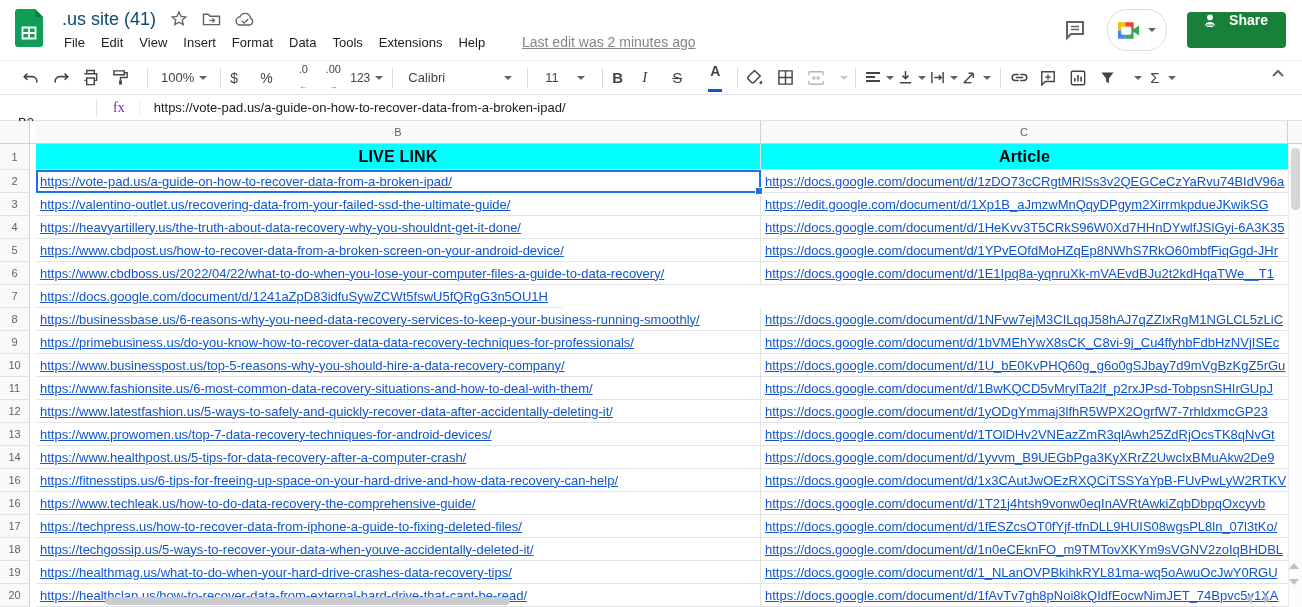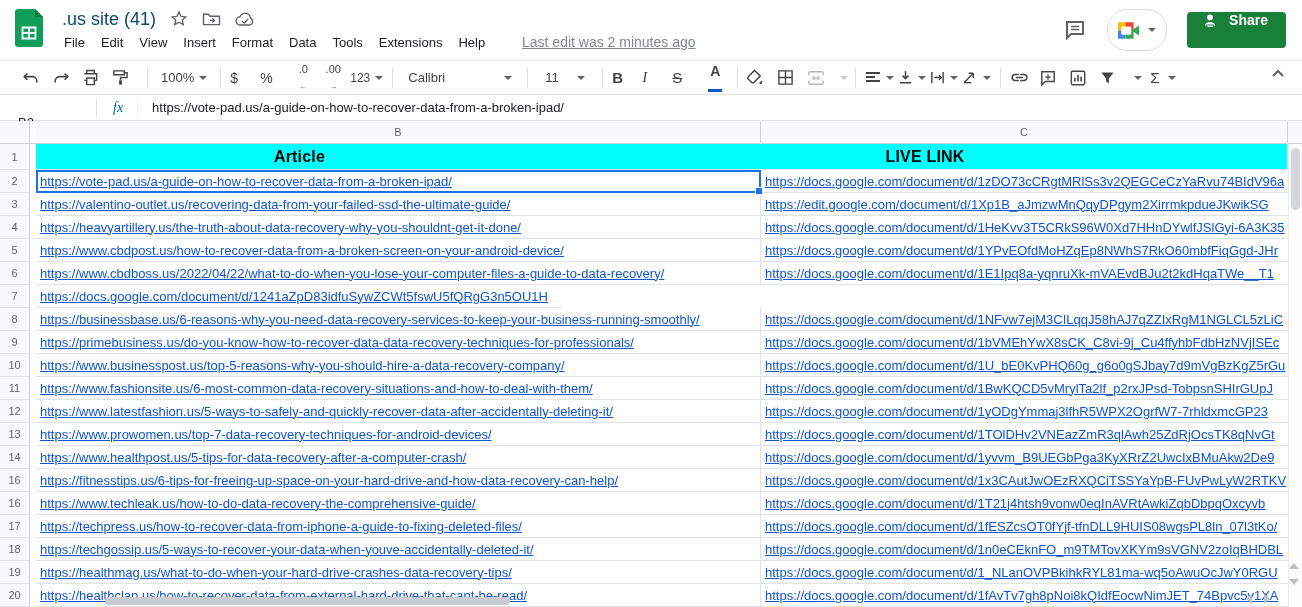--- a/index.html
+++ b/index.html
@@ -32,21 +32,21 @@
   .tb.tcolor{flex-direction:column;line-height:11px;font-size:14px;font-weight:bold;padding-top:3px;}
   .tcolor-bar{width:14px;height:3px;background:#1155cc;margin-top:1px;}
   .dec{flex-direction:column;font-size:11px;line-height:9px;color:#444;}
   .dec small{font-size:8px;color:#444;}
   .tb.dim svg{opacity:.38;}
   .collapse-btn{position:absolute;right:16px;top:66px;cursor:pointer;}
   
   .formula-bar{position:absolute;left:0;top:95px;width:1302px;height:26px;box-sizing:border-box;border-bottom:1px solid #e0e3e7;display:flex;align-items:center;background:#fff;}
   .name-box{width:86px;padding-left:18px;box-sizing:border-box;display:flex;align-items:flex-end;justify-content:space-between;font-size:13px;color:#202124;cursor:pointer;margin-top:30px;}
   .fb-div{width:1px;height:18px;background:#e0e3e7;margin:0 8px 0 10px;}
-  .fx{font-family:"Liberation Serif",serif;font-style:italic;font-size:14px;color:#0369a1;margin:0 8px;}
+  .fx{font-family:"Liberation Serif",serif;font-size:14px;color:#6d28d9;margin:0 8px;}
   .fb-div2{width:1px;height:18px;background:#eceff1;margin:0 6px;}
   .formula-value{font-size:13px;color:#202124;margin-left:8px;white-space:nowrap;}
   
   .grid{position:absolute;left:0;top:121px;width:1302px;height:486px;overflow:hidden;}
   .col-headers{display:flex;height:23px;}
   .corner{width:30px;background:#f8f9fa;border-right:1px solid #cfd3d7;border-bottom:1px solid #cfd3d7;box-sizing:border-box;cursor:pointer;}
   .colA-h{width:6px;background:#fff;border-bottom:1px solid #cfd3d7;box-sizing:border-box;}
   .col-h{background:#f8f9fa;border-right:1px solid #cfd3d7;border-bottom:1px solid #cfd3d7;box-sizing:border-box;
     display:flex;align-items:center;justify-content:center;font-size:11px;color:#5f6368;cursor:pointer;}
   .col-b{width:725px;}
@@ -312,25 +312,25 @@
     <div class="corner"></div>
     <div class="colA-h"></div>
     <div class="col-h col-b">B</div>
     <div class="col-h col-c">C</div>
     <div class="col-end"></div>
   </div>
   <div class="rows">
       <div class="grid-row hdr-row">
         <div class="row-num">1</div>
         <div class="colA-sp"></div>
+        <div class="cell cell-b">
+          <span class="hdr-text">LIVE LINK</span>
+        </div>
         <div class="cell cell-c">
           <span class="hdr-text">Article</span>
-        </div>
-        <div class="cell cell-b">
-          <span class="hdr-text">LIVE LINK</span>
         </div>
       </div>
       <div class="grid-row">
         <div class="row-num">2</div>
         <div class="colA-sp"></div>
         <div class="cell cell-b selected">
           <span class="link">https://vote-pad.us/a-guide-on-how-to-recover-data-from-a-broken-ipad/</span>
           <div class="fill-handle"></div>
         </div>
         <div class="cell cell-c">

